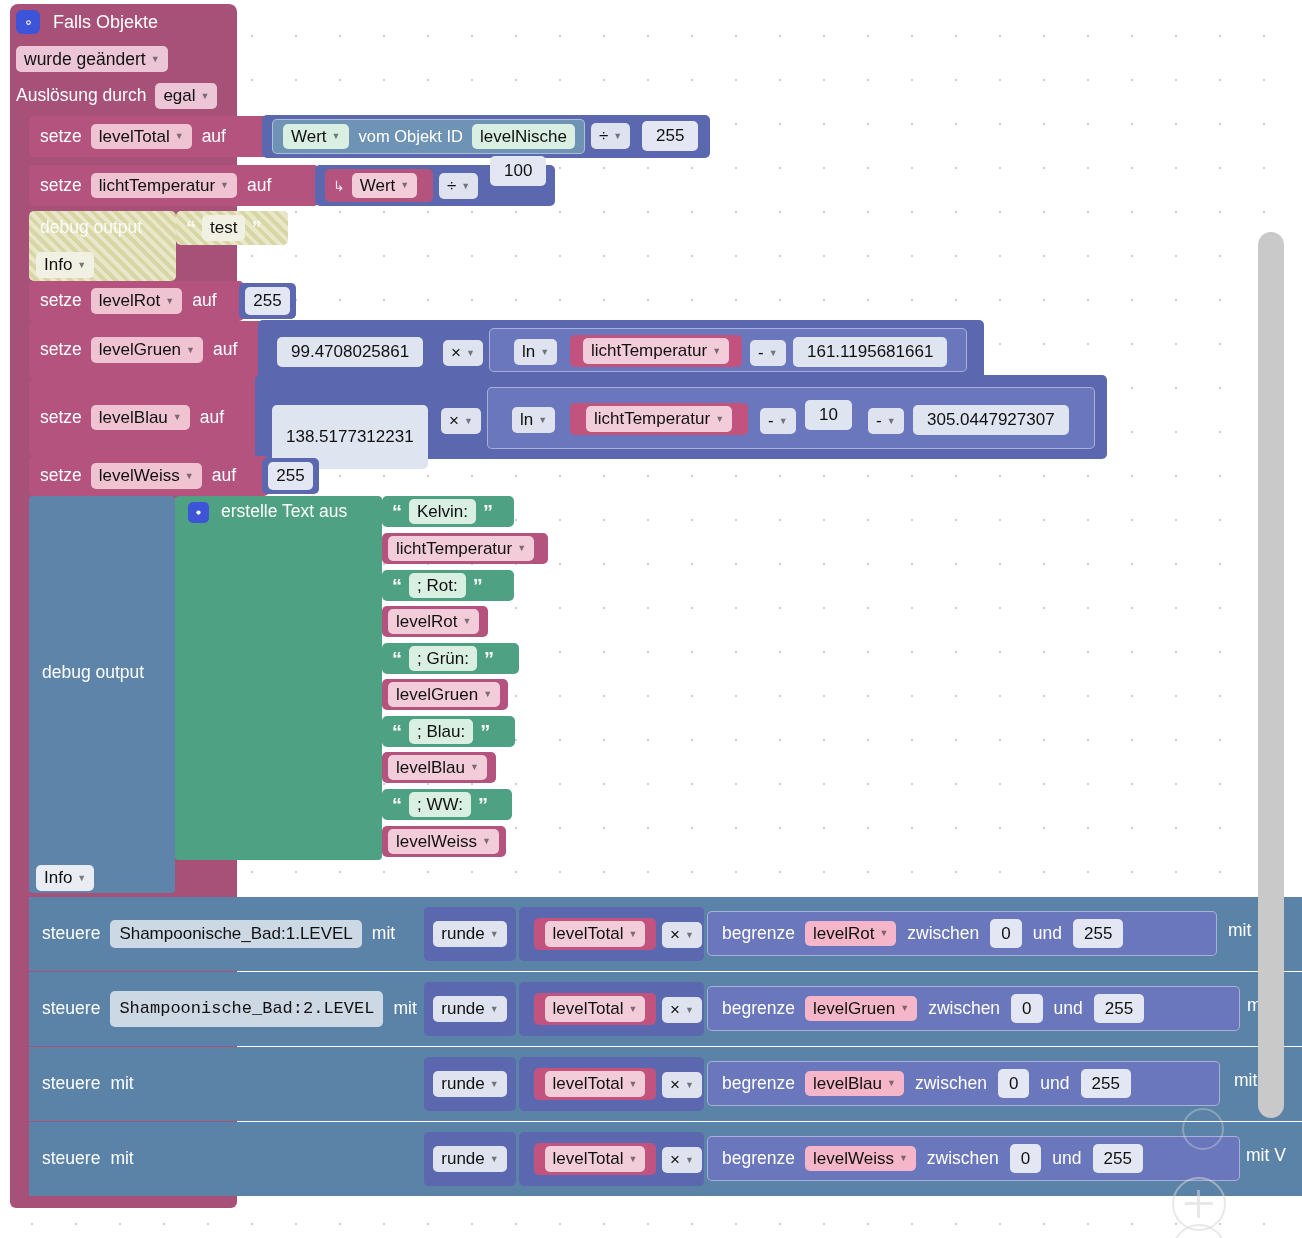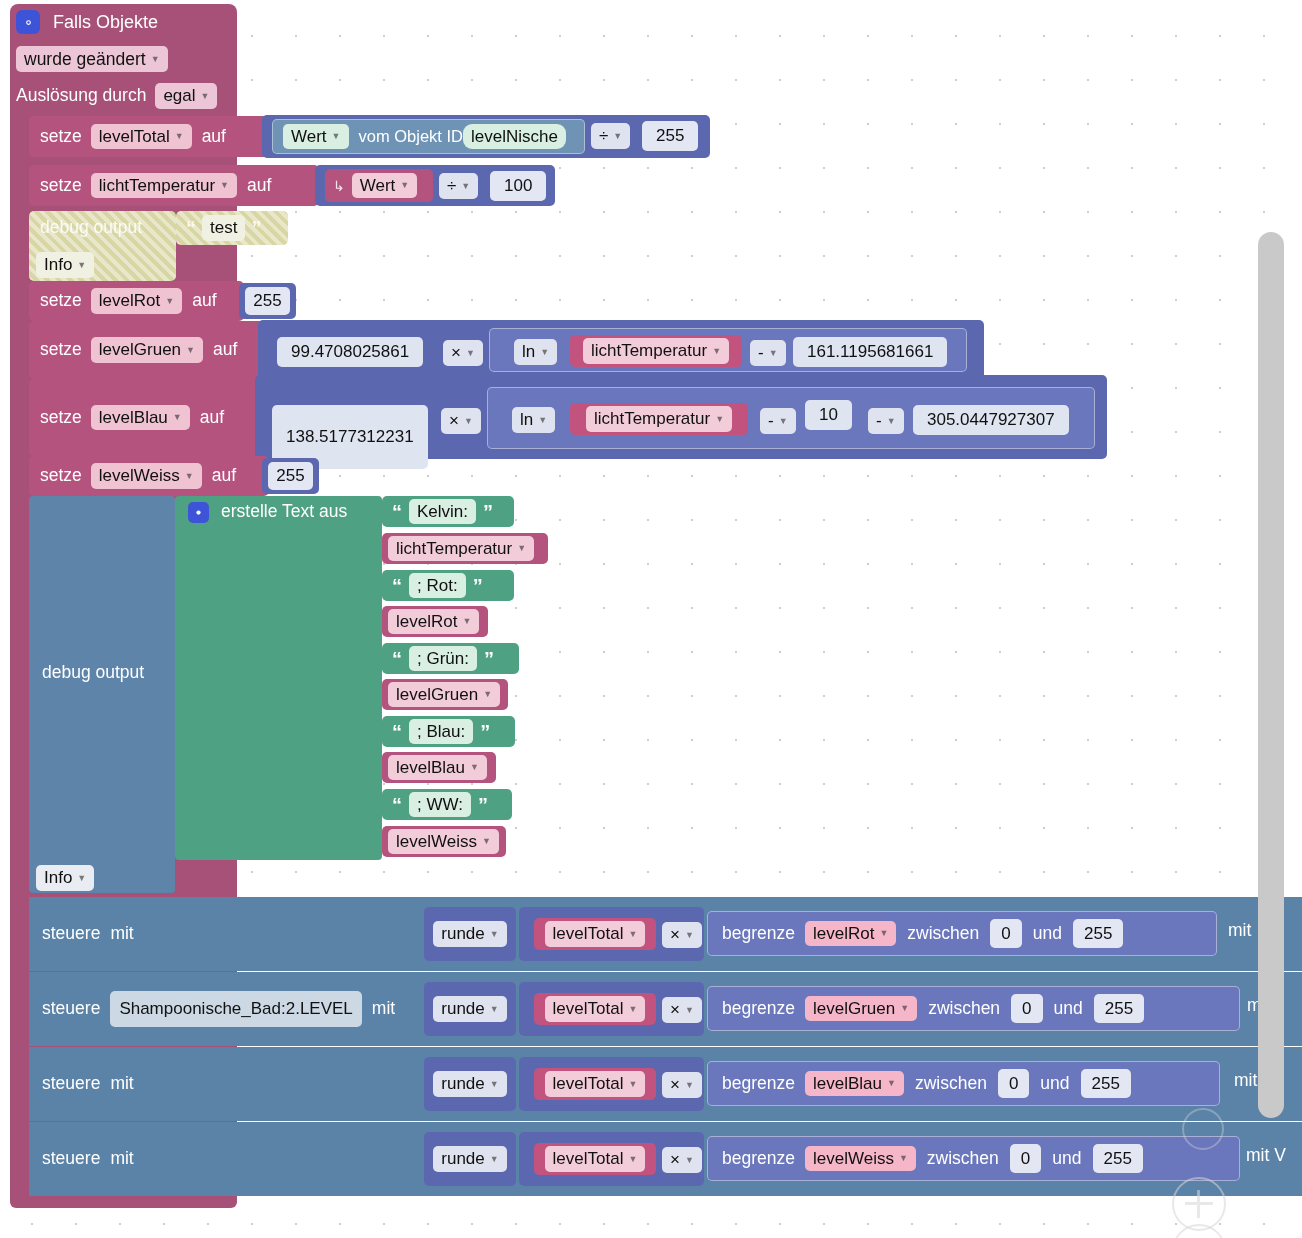--- a/index.html
+++ b/index.html
@@ -137,21 +137,21 @@
   </div>
 
   <div class="blk c-math rnd" style="left:262px;top:115px;width:448px;height:43px;"></div>
   <div class="blk c-getval rnd inner-outline" style="left:272px;top:119px;width:313px;height:35px;">
     <div class="row" style="padding-left:10px;">
       <span class="field mint">
         <span>Wert</span>
           <span class="caret">▼</span>
       </span>
       <span class="txt txt-sm" style="margin-left:10px;">vom Objekt ID</span>
-      <span class="field mint" style="border-radius:9px;">levelNische</span>
+      <span class="field mint" style="margin-left:9px;">levelNische</span>
     </div>
   </div>
   <div class="blk" style="left:591px;top:123px;">
     <span class="field num" style="background:#dfe3ef;">
       <span>÷</span>
         <span class="caret">▼</span>
     </span>
   </div>
   <div class="blk" style="left:642px;top:121px;">
     <span class="field num" style="padding:5px 14px;background:#e3e7f3;">255</span>
@@ -177,21 +177,21 @@
           <span class="caret">▼</span>
       </span>
     </div>
   </div>
   <div class="blk" style="left:439px;top:173px;">
     <span class="field num" style="background:#dfe3ef;">
       <span>÷</span>
         <span class="caret">▼</span>
     </span>
   </div>
-  <div class="blk" style="left:490px;top:171px;">
+  <div class="blk" style="left:490px;top:156px;">
     <span class="field num" style="padding:5px 14px;background:#e3e7f3;">100</span>
   </div>
 
   <div class="blk c-disabled disabled-hatch rnd" style="left:29px;top:211px;width:147px;height:70px;"></div>
   <div class="blk c-disabled disabled-hatch rnd" style="left:176px;top:211px;width:112px;height:34px;"></div>
   <div class="blk" style="left:40px;top:211px;height:34px;">
     <div class="row">
       <span class="txt" style="opacity:.85;">debug output</span>
     </div>
   </div>
@@ -460,20 +460,21 @@
         <span>levelWeiss</span>
           <span class="caret">▼</span>
       </span>
     </div>
   </div>
 
   <div class="blk c-ctrl" style="left:29px;top:897px;width:1273px;height:74px;"></div>
   <div class="blk" style="left:42px;top:897px;height:74px;">
     <div class="row">
       <span class="txt">steuere</span>
+      <span class="field" style="margin-left:10px;padding:4px 9px;background:#ccd9e4;">Shampoonische_Bad:1.LEVEL</span>
       <span class="txt" style="margin-left:10px;">mit</span>
     </div>
   </div>
   <div class="blk c-math rnd" style="left:424px;top:907px;width:92px;height:54px;">
     <div class="row" style="justify-content:center;">
       <span class="field num" style="background:#dfe3ef;">
         <span>runde</span>
           <span class="caret">▼</span>
       </span>
     </div>
@@ -508,21 +509,21 @@
     </div>
   </div>
   <div class="blk" style="left:1228px;top:922px;">
     <span class="txt">mit</span>
   </div>
 
   <div class="blk c-ctrl" style="left:29px;top:972px;width:1273px;height:74px;"></div>
   <div class="blk" style="left:42px;top:972px;height:74px;">
     <div class="row">
       <span class="txt">steuere</span>
-      <span class="field" style="margin-left:10px;padding:8px 9px;background:#ccd9e4;">Shampoonische_Bad:2.LEVEL</span>
+      <span class="field" style="margin-left:10px;padding:8px 9px;background:#ccd9e4;font-family:Liberation Mono, monospace;">Shampoonische_Bad:2.LEVEL</span>
       <span class="txt" style="margin-left:10px;">mit</span>
     </div>
   </div>
   <div class="blk c-math rnd" style="left:424px;top:982px;width:92px;height:54px;">
     <div class="row" style="justify-content:center;">
       <span class="field num" style="background:#dfe3ef;">
         <span>runde</span>
           <span class="caret">▼</span>
       </span>
     </div>

